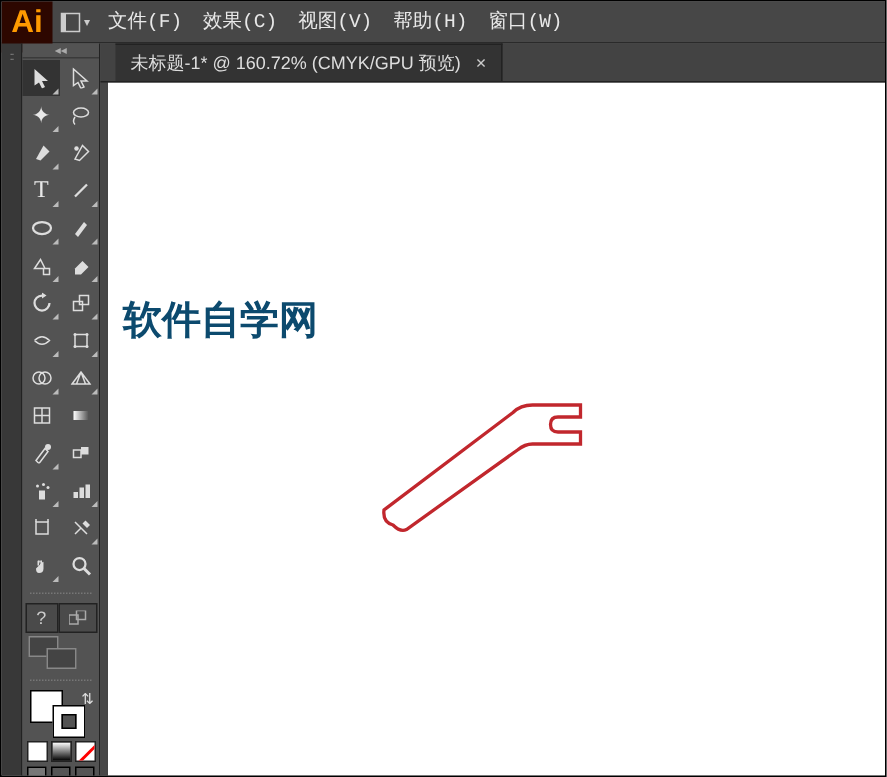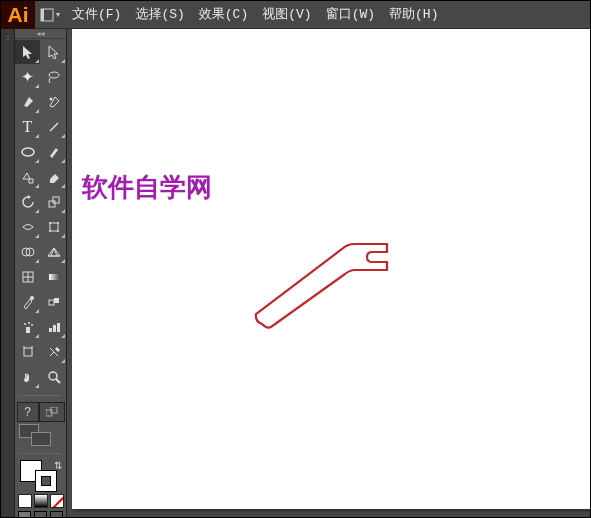--- a/index.html
+++ b/index.html
@@ -248,21 +248,21 @@
     height: 480px;
     background: #fff;
     box-shadow: 2px 2px 3px rgba(0,0,0,0.4);
   }
   .watermark {
     position: absolute;
     left: 10px;
     top: 145px;
     font-weight: 800;
     font-size: 26px;
-    color: #a21caf;
+    color: #0c4a6e;
     letter-spacing: 0px;
     font-family: "Microsoft YaHei","SimHei",sans-serif;
     line-height: 1.0;
   }
   .watermark-sub {
     position: absolute;
     left: 10px;
     top: 175px;
     font-size: 11px;
     color: #0093dd;
@@ -282,25 +282,24 @@
 <div class="menubar">
   <div class="logo-box">Ai</div>
   <div class="ws-icon">
     <svg width="14" height="14" viewBox="0 0 14 14">
         <rect x="1" y="1" width="12" height="12" fill="none" stroke="#ccc" stroke-width="1"></rect>
         <rect x="1" y="1" width="3" height="12" fill="#ccc"></rect>
       </svg>
     <span class="dd">▾</span>
   </div>
   <div class="menu-item">文件(F)</div>
-  <div class="menu-item">选择(S)</div>
   <div class="menu-item">效果(C)</div>
   <div class="menu-item">视图(V)</div>
+  <div class="menu-item">帮助(H)</div>
   <div class="menu-item">窗口(W)</div>
-  <div class="menu-item">帮助(H)</div>
 </div>
 
 <div class="body-row">
 
   <div class="left-gutter">
     <div class="grip">::</div>
   </div>
 
   <div class="tools">
     <div class="collapse">◂◂</div>
@@ -527,20 +526,26 @@
       </div>
       <div class="mode-row">
         <div class="mode"></div>
         <div class="mode"></div>
         <div class="mode"></div>
       </div>
     </div>
   </div>
 
   <div class="doc-area">
+    <div class="tabbar">
+      <div class="tab">
+        <span>未标题-1* @ 160.72% (CMYK/GPU 预览)</span>
+        <span class="close">×</span>
+      </div>
+    </div>
     <div class="canvas-wrap">
       <div class="artboard">
         <div class="watermark">软件自学网</div>
         <svg class="wrench" width="160" height="110" viewBox="0 0 160 110">
           <path d="M 15 100
                    Q 8 98 9 90
                    L 95 25
                    Q 100 20 108 20
                    L 140 20
                    L 140 28

